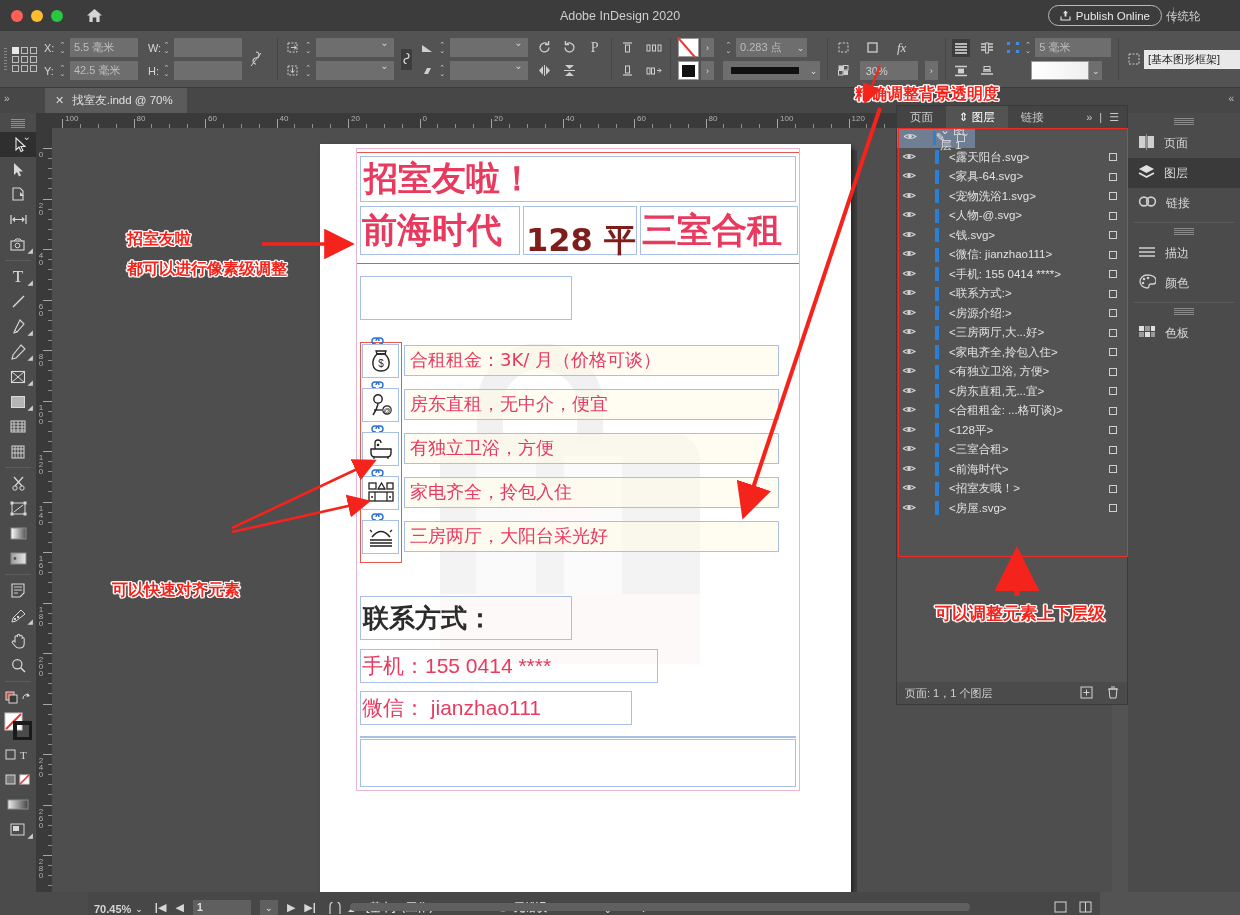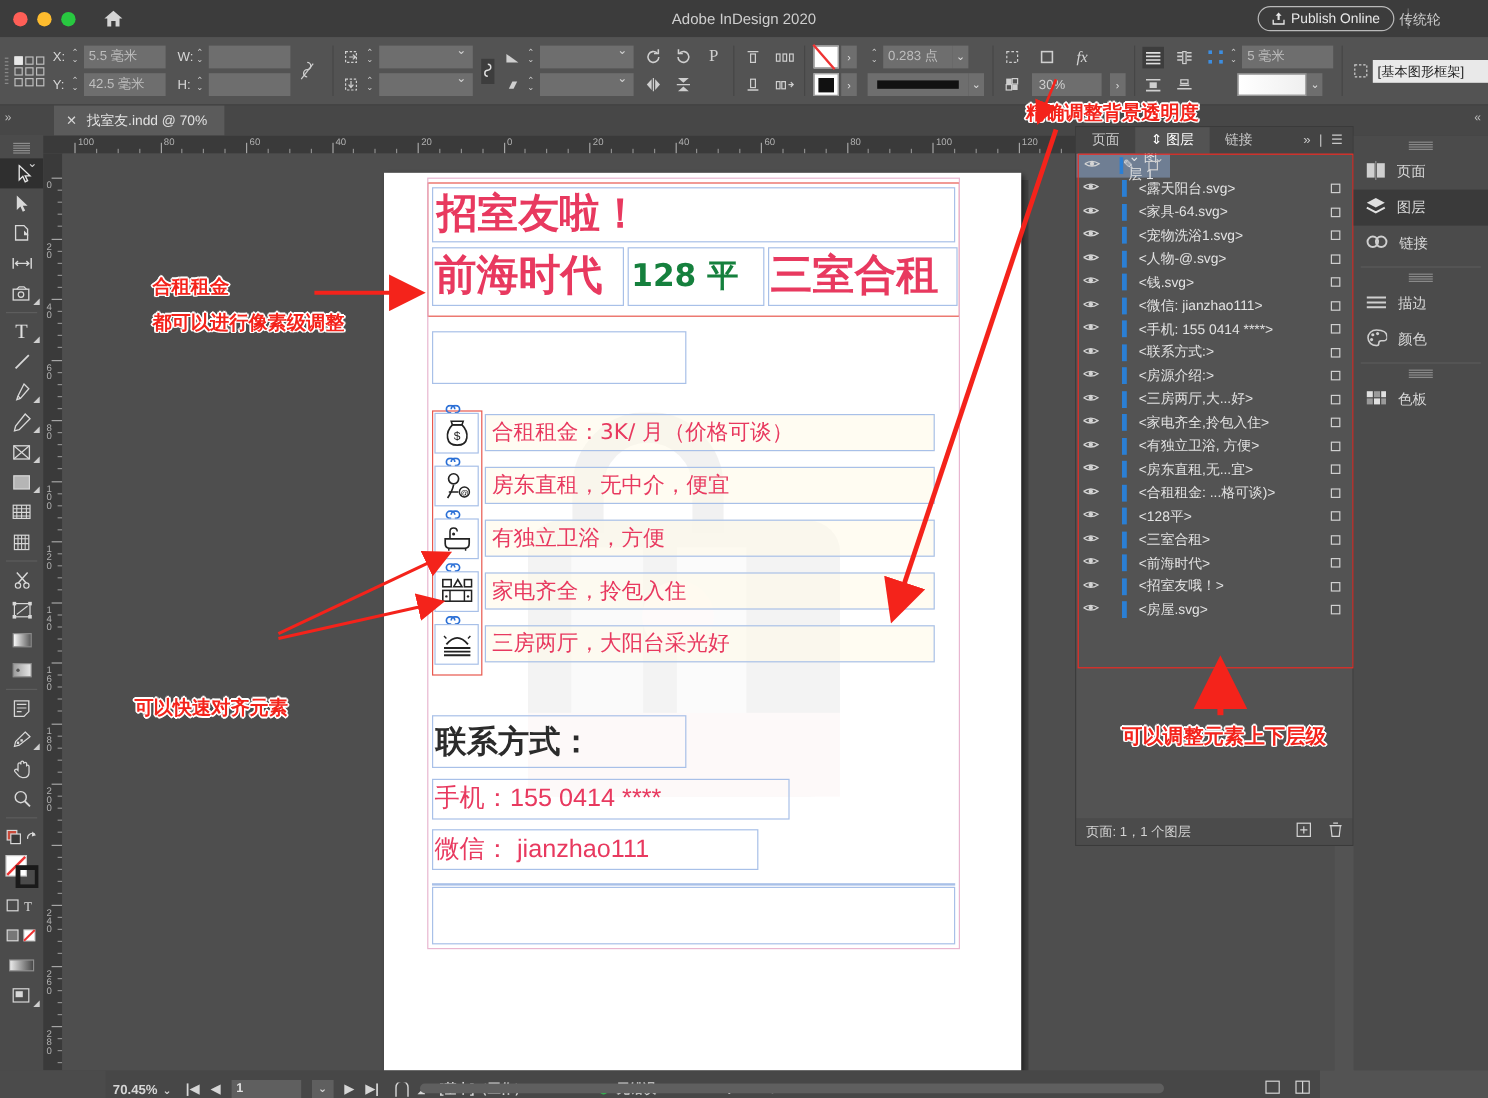--- a/index.html
+++ b/index.html
@@ -959,21 +959,21 @@
 
       <div class="pg-redframe" style="left:36px; top:8px; width:444px; height:112px;"></div>
 
       <div class="pg-frame" style="left:40px; top:12px; width:436px; height:46px;"></div>
       <div class="pg-txt hl-title" style="left:44px; top:12px; font-size:34px; line-height:44px;">招室友啦！</div>
 
       <div class="pg-frame" style="left:40px; top:62px; width:160px; height:49px;"></div>
       <div class="pg-txt hl-title" style="left:42px; top:62px; font-size:35px; line-height:48px;">前海时代</div>
 
       <div class="pg-frame" style="left:203px; top:62px; width:114px; height:49px;"></div>
-      <div class="pg-txt hl-title" style="left:206px; top:62px; font-size:26px; line-height:48px; color:#15803d;">128 平</div>
+      <div class="pg-txt hl-title" style="left:206px; top:72px; font-size:32px; line-height:48px; color:#7f1d1d;">128 平</div>
 
       <div class="pg-frame" style="left:320px; top:62px; width:158px; height:49px;"></div>
       <div class="pg-txt hl-title" style="left:322px; top:62px; font-size:35px; line-height:48px;">三室合租</div>
 
       <div class="pg-frame" style="left:40px; top:132px; width:212px; height:44px;"></div>
 
       <div class="pg-redframe" style="left:40px; top:198px; width:42px; height:221px;"></div>
 
       <div id="featureList">
           <div class="ico-link" style="top: 193px;"><svg width="15" height="8" viewBox="0 0 15 8">
@@ -1354,21 +1354,21 @@
   <svg class="arrow" style="left:0;top:0;width:1240px;height:915px">
     <defs>
       <marker id="ah" markerWidth="9" markerHeight="9" refX="7" refY="4.5" orient="auto">
         <path d="M0,0 L9,4.5 L0,9 z" fill="#f4231b"></path>
       </marker>
     </defs>
     <line x1="880" y1="66" x2="866" y2="100" stroke="#f4231b" stroke-width="2.2" marker-end="url(#ah)"></line>
     <line x1="880" y1="108" x2="745" y2="512" stroke="#f4231b" stroke-width="4" marker-end="url(#ah)"></line>
   </svg>
 
-  <div class="anno" style="left:127px; top:229px; font-size:16px;">合租租金</div>
+  <div class="anno" style="left:127px; top:229px; font-size:16px;">招室友啦</div>
   <div class="anno" style="left:127px; top:259px; font-size:16px;">都可以进行像素级调整</div>
   <svg class="arrow" style="left:0;top:0;width:1240px;height:915px">
     <line x1="262" y1="244" x2="348" y2="244" stroke="#f4231b" stroke-width="3.4" marker-end="url(#ah)"></line>
   </svg>
 
   <div class="anno" style="left:112px; top:536px; font-size:16px;margin-top:44px;">可以快速对齐元素</div>
   <svg class="arrow" style="left:0;top:0;width:1240px;height:915px">
     <line x1="232" y1="528" x2="372" y2="462" stroke="#f4231b" stroke-width="2.6" marker-end="url(#ah)"></line>
     <line x1="232" y1="532" x2="366" y2="502" stroke="#f4231b" stroke-width="2.6" marker-end="url(#ah)"></line>
   </svg>

